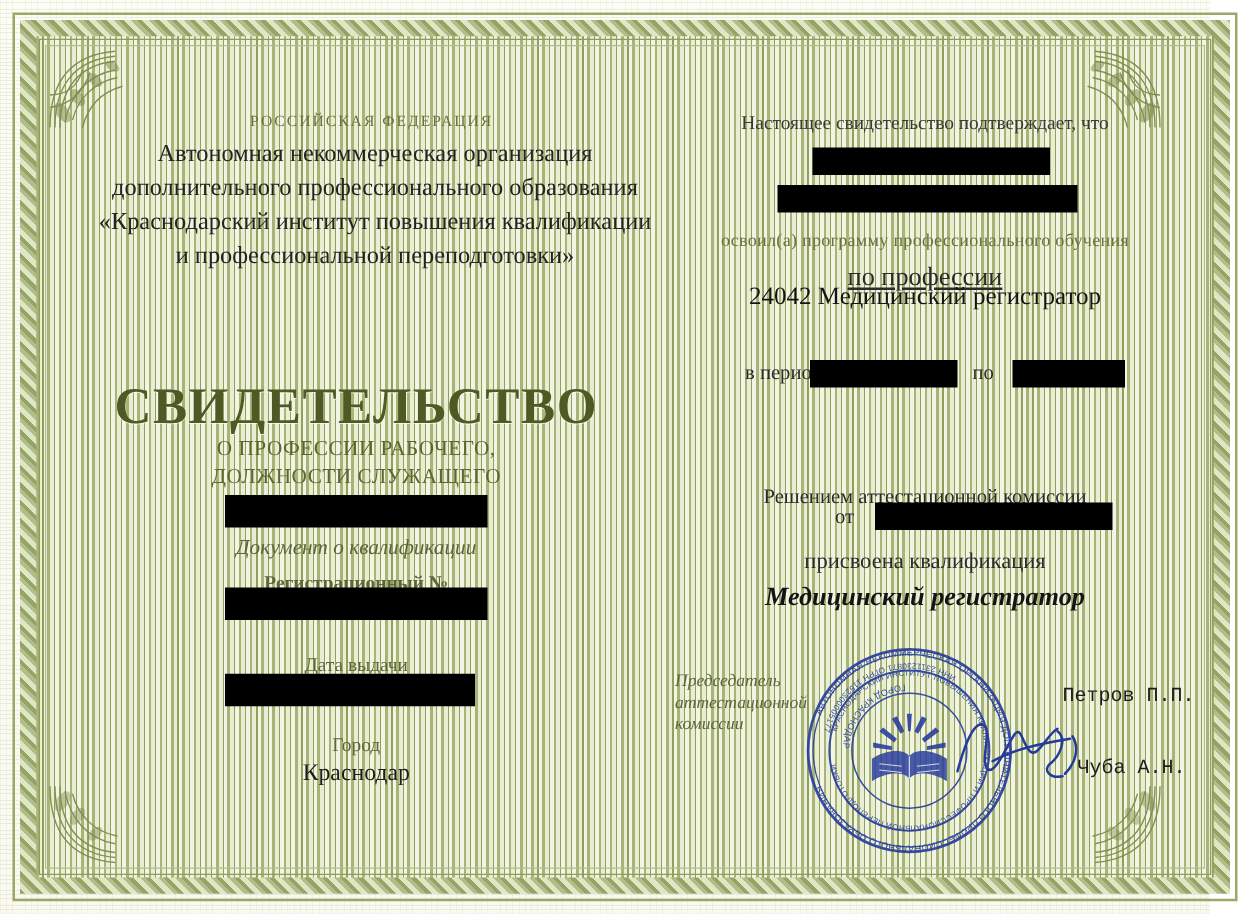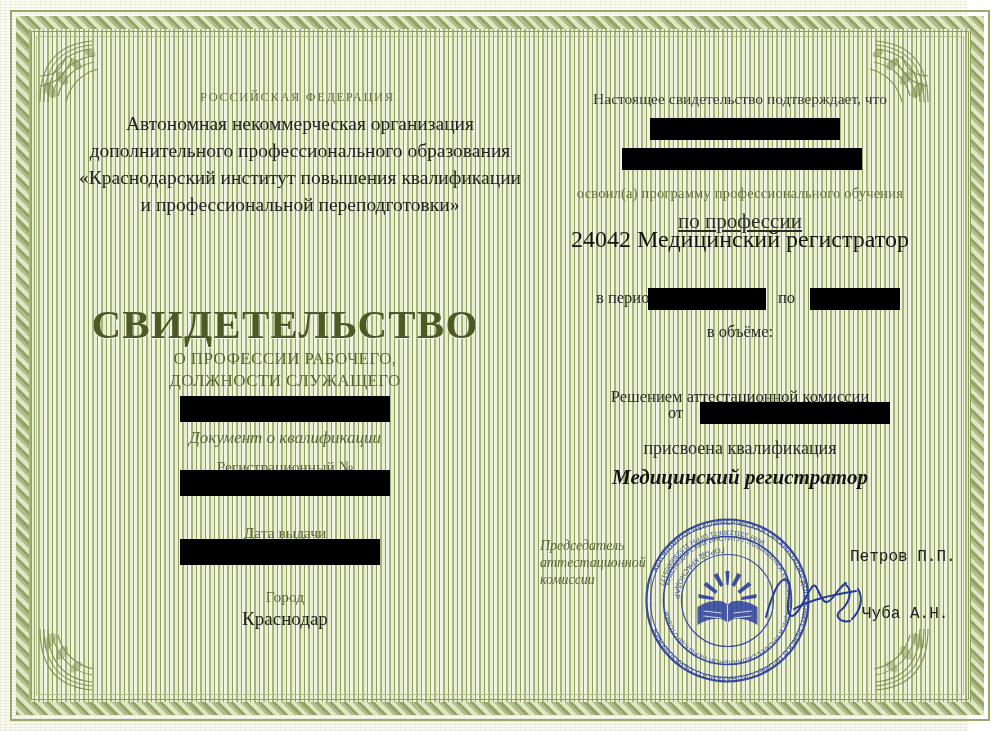--- a/index.html
+++ b/index.html
@@ -167,21 +167,21 @@
     width: 450px;
     left: 60px;
     text-align: center;
     color: #5d663a;
     font-size: 16.5px;
     font-style: italic;
   }
   .left-caption.plain { font-style: normal; }
 
   #doc-qual    { top: 428px; font-style: italic; font-size: 17px; }
-  #reg-num     { top: 458px; font-style: normal; font-size: 15.5px; }
+  #reg-num     { top: 458px; font-style: normal; font-size: 15.5px; font-weight: bold; }
   #date-label  { top: 524px; font-style: normal; font-size: 15.5px; }
   #city-label  { top: 588px; font-style: normal; font-size: 15.5px; }
   #city-value  {
     top: 608px; left: 60px; width: 450px; text-align: center;
     font-size: 19px; color: #1d1d1d; font-style: normal;
   }
 
   
   .redact {
     position: absolute;
@@ -196,21 +196,21 @@
   #redact-date-1 { left: 648px; top: 288px; width: 118px; height: 22px; }
   #redact-date-2 { left: 810px; top: 288px; width: 90px;  height: 22px; }
   #redact-date-3 { left: 700px; top: 402px; width: 190px; height: 22px; }
 
   
   .right { width: 420px; left: 530px; text-align: center; }
 
   #confirm-line { top: 90px; font-size: 15.5px; color: #3a3a3a; }
   #program-line { top: 185px; font-size: 14.5px; color: #6a7340; letter-spacing: 0.2px; }
   #prof-label   { top: 209px; font-size: 21px; color: #2b2b2b; text-decoration: underline; }
-  #prof-value   { top: 226px; font-size: 24px; color: #141414; }
+  #prof-value   { top: 226px; font-size: 20px; color: #141414; }
   #period-label { top: 288px; font-size: 16.5px; color: #2b2b2b; text-align: left; left: 530px; width: 420px; padding-left: 66px; box-sizing: border-box;}
   #period-po    { position:absolute; left: 778px; top: 288px; font-size: 16.5px; color: #2b2b2b; }
   #volume-label { top: 322px; font-size: 16.5px; color: #2b2b2b; }
   #volume-value { top: 345px; font-size: 19px; color: #141414; }
   #decision-line{ top: 387px; font-size: 16.5px; color: #2b2b2b; }
   #ot-label     { position: absolute; left: 668px; top: 403px; font-size: 16.5px; color: #2b2b2b; }
   #qual-label   { top: 438px; font-size: 18px; color: #2b2b2b; }
   #qual-value   { top: 465px; font-size: 21px; font-style: italic; color: #141414; font-weight: bold; }
 
   
@@ -366,21 +366,20 @@
 
   <div class="txt right" id="program-line">освоил(а) программу профессионального обучения</div>
   <div class="txt right" id="prof-label">по профессии</div>
   <div class="txt right" id="prof-value">24042 Медицинский регистратор</div>
 
   <div class="txt" id="period-label">в период с</div>
   <div class="redact" id="redact-date-1"></div>
   <div class="txt" id="period-po">по</div>
   <div class="redact" id="redact-date-2"></div>
 
-  <div class="txt right" id="volume-label">в объёме:</div>
 
   <div class="txt right" id="decision-line">Решением аттестационной комиссии</div>
   <div class="txt" id="ot-label">от</div>
   <div class="redact" id="redact-date-3"></div>
 
   <div class="txt right" id="qual-label">присвоена квалификация</div>
   <div class="txt right" id="qual-value">Медицинский регистратор</div>
 
   <div class="sig-role" id="role-chair">
     <div>Председатель</div>

